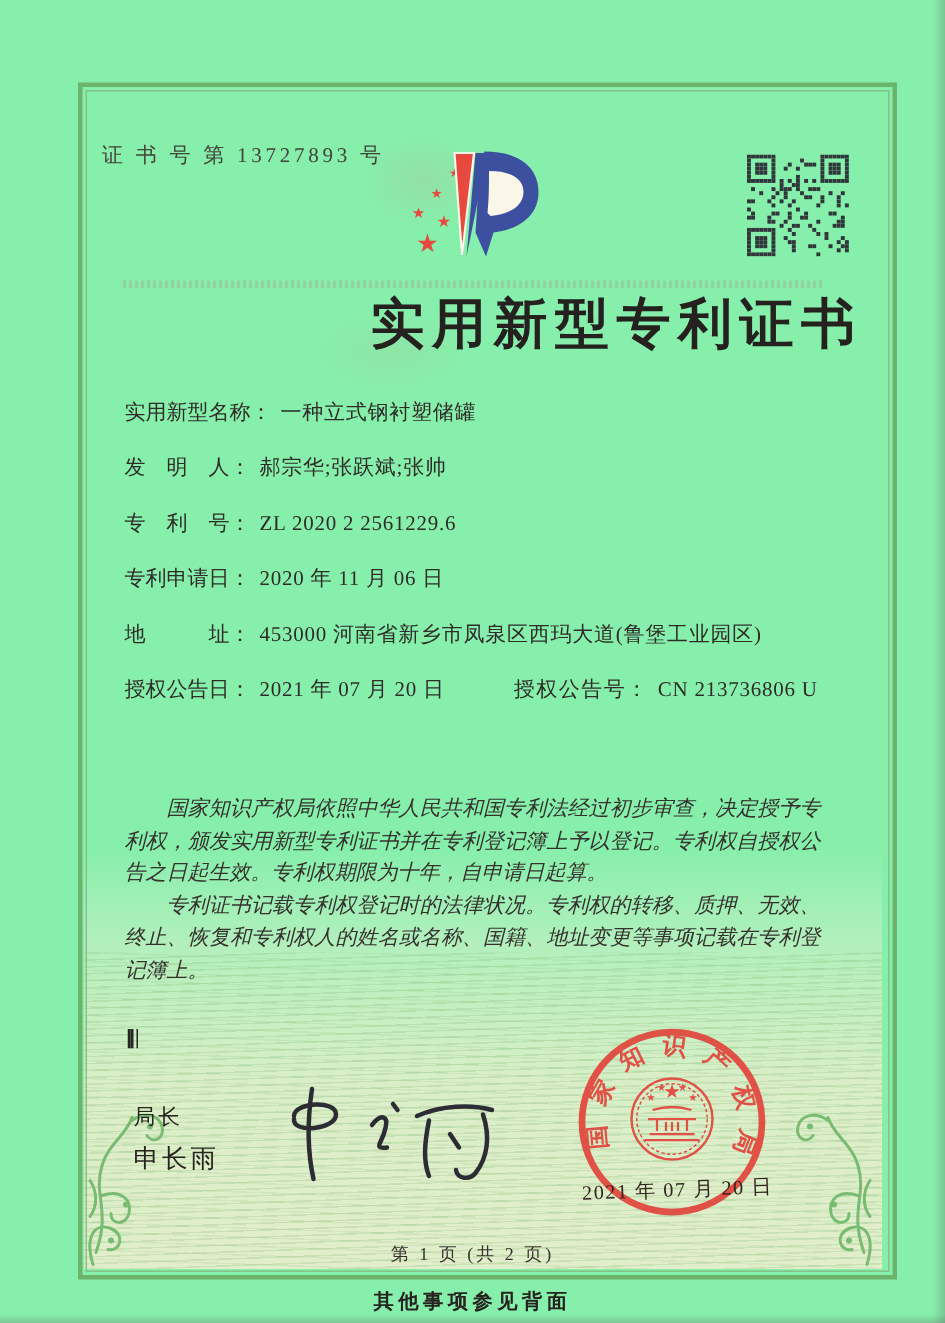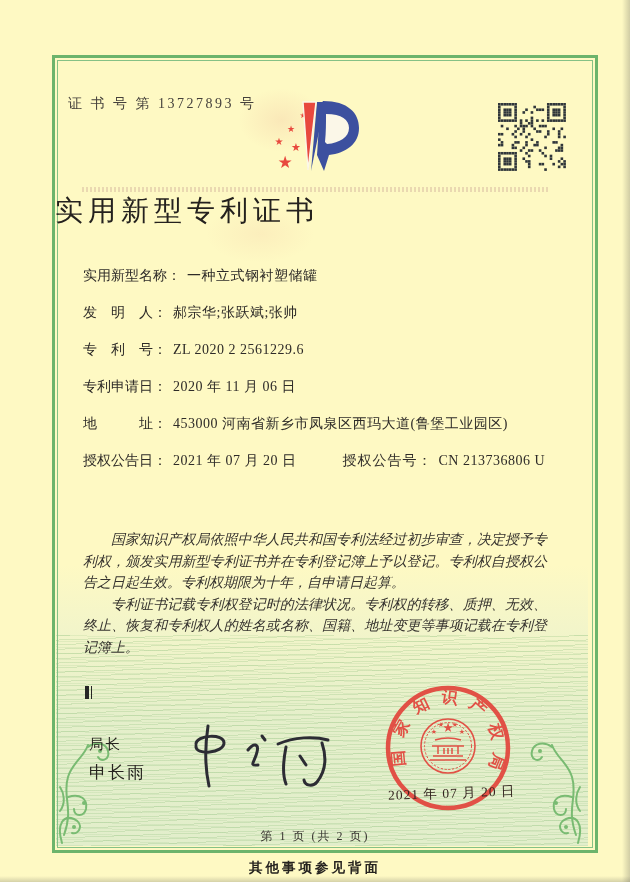--- a/index.html
+++ b/index.html
@@ -1,18 +1,18 @@
 <!DOCTYPE html>
 <html><head>
 <meta charset="utf-8">
 <style>
   html,body{margin:0;padding:0;background:#c9c8c4;}
   #scan{
     position:relative;width:630px;height:882px;overflow:hidden;
-    background:#fef9c3;
+    background:#86efac;
     font-family:"Liberation Serif","DejaVu Serif",serif;
     color:#2e2b28;
   }
   
   .edge-r{position:absolute;right:0;top:0;width:8px;height:100%;
     background:linear-gradient(90deg,rgba(0,0,0,0),rgba(90,90,85,.28));}
   .edge-b{position:absolute;left:0;bottom:0;width:100%;height:6px;
     background:linear-gradient(180deg,rgba(0,0,0,0),rgba(90,90,85,.25));}
   
   .frame{position:absolute;left:52px;top:55px;width:540px;height:792px;
@@ -29,22 +29,22 @@
   .smudge1{position:absolute;left:238px;top:88px;width:86px;height:64px;border-radius:50%;
     background:radial-gradient(ellipse,rgba(226,130,120,.14),rgba(226,130,120,0) 70%);}
   .smudge2{position:absolute;left:205px;top:205px;width:110px;height:58px;border-radius:50%;
     background:radial-gradient(ellipse,rgba(226,130,120,.09),rgba(226,130,120,0) 70%);}
   .certno{position:absolute;left:68px;top:95px;font-size:14px;letter-spacing:2.5px;color:#45413c;z-index:4;}
   .logo{position:absolute;left:266px;top:98px;z-index:2;}
   .qr{position:absolute;left:498px;top:103px;width:68px;height:68px;z-index:4;}
   .microband{position:absolute;left:82px;top:187px;width:466px;height:5px;opacity:.5;z-index:2;
     background:repeating-linear-gradient(90deg,rgba(180,130,130,.55) 0 2px,rgba(0,0,0,0) 2px 4px);
     filter:blur(.4px);}
-  .title{position:absolute;left:55px;top:192px;width:520px;margin:0;text-align:left;
-    font-size:28px;font-weight:400;letter-spacing:5px;color:#24211e;z-index:4;}
+  .title{position:absolute;left:55px;top:192px;width:520px;margin:0;text-align:right;
+    font-size:36px;font-weight:700;letter-spacing:5px;color:#24211e;z-index:4;}
   .fields{position:absolute;left:83px;top:266px;width:470px;z-index:4;font-size:14px;}
   .frow{line-height:20px;margin-bottom:17px;white-space:nowrap;}
   .flabel{color:#2e2b28;}
   .fvalue{margin-left:6px;letter-spacing:.5px;}
   .grant2{margin-left:46px;letter-spacing:1px;}
   .paras{position:absolute;left:83px;top:529px;width:464px;z-index:4;
     font-size:14px;line-height:21.6px;text-align:justify;font-style:italic;color:#35322e;}
   .paras p{margin:0;text-indent:2em;}
   .barcode{position:absolute;left:85px;top:686px;z-index:4;}
   .sig-title{position:absolute;left:89px;top:735px;font-size:14.5px;letter-spacing:2px;z-index:4;

